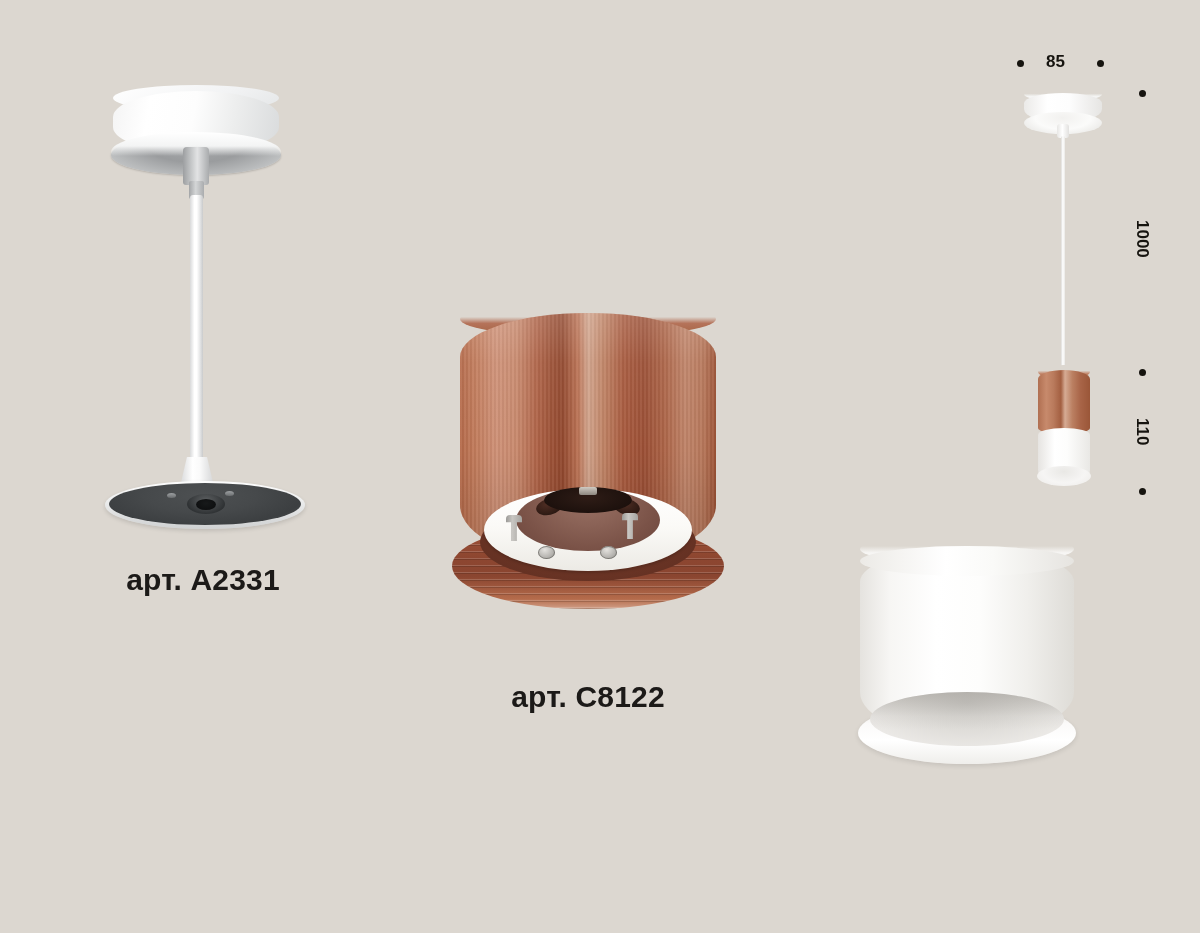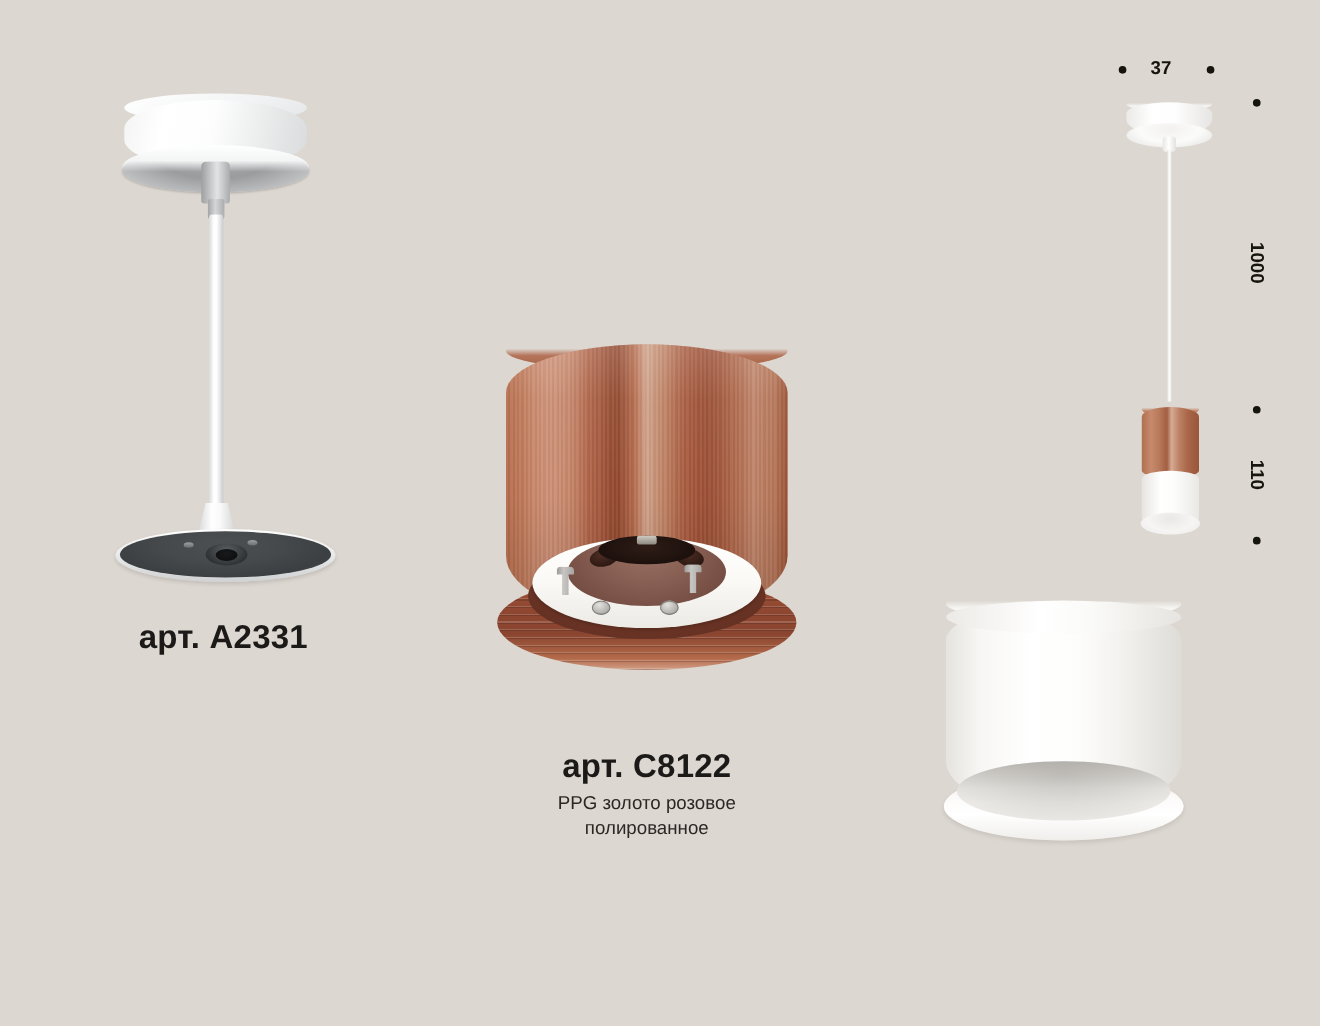--- a/index.html
+++ b/index.html
@@ -311,22 +311,20 @@
     <div class="cu-cone-hole"></div>
     <div class="cu-hole-tab"></div>
     <div class="cu-pin p1"></div>
     <div class="cu-pin p2"></div>
     <div class="cu-screw sc1"></div>
     <div class="cu-screw sc2"></div>
   </div>
 
   <div class="label" id="label-c8122">
     <div class="code">арт. C8122</div>
-    <div class="desc">PPG золото розовое
-полированное</div>
   </div>
 
   <div id="item-n8402">
     <div class="sh-top"></div>
     <div class="sh-body"></div>
     <div class="sh-top-edge"></div>
     <div class="sh-bottom-rim"></div>
     <div class="sh-inner"></div>
     <div class="sh-inner-shadow"></div>
   </div>
@@ -340,21 +338,21 @@
     <div class="as-cord"></div>
     <div class="as-cu-top"></div>
     <div class="as-cu"></div>
     <div class="as-sh"></div>
     <div class="as-sh-bottom"></div>
   </div>
 
   <div>
     <div class="dim-dot" style="left:1017px; top:60px;"></div>
     <div class="dim-dot" style="left:1097px; top:60px;"></div>
-    <div class="dim-text" style="left:1046px; top:52px;">37</div>
+    <div class="dim-text" style="left:1046px; top:52px;">85</div>
 
     <div class="dim-dot" style="left:1139px; top:90px;"></div>
     <div class="dim-text vert" style="left:1152px; top:220px;">1000</div>
 
     <div class="dim-dot" style="left:1139px; top:369px;"></div>
     <div class="dim-text vert" style="left:1152px; top:418px;">110</div>
 
     <div class="dim-dot" style="left:1139px; top:488px;"></div>
   </div>
 

